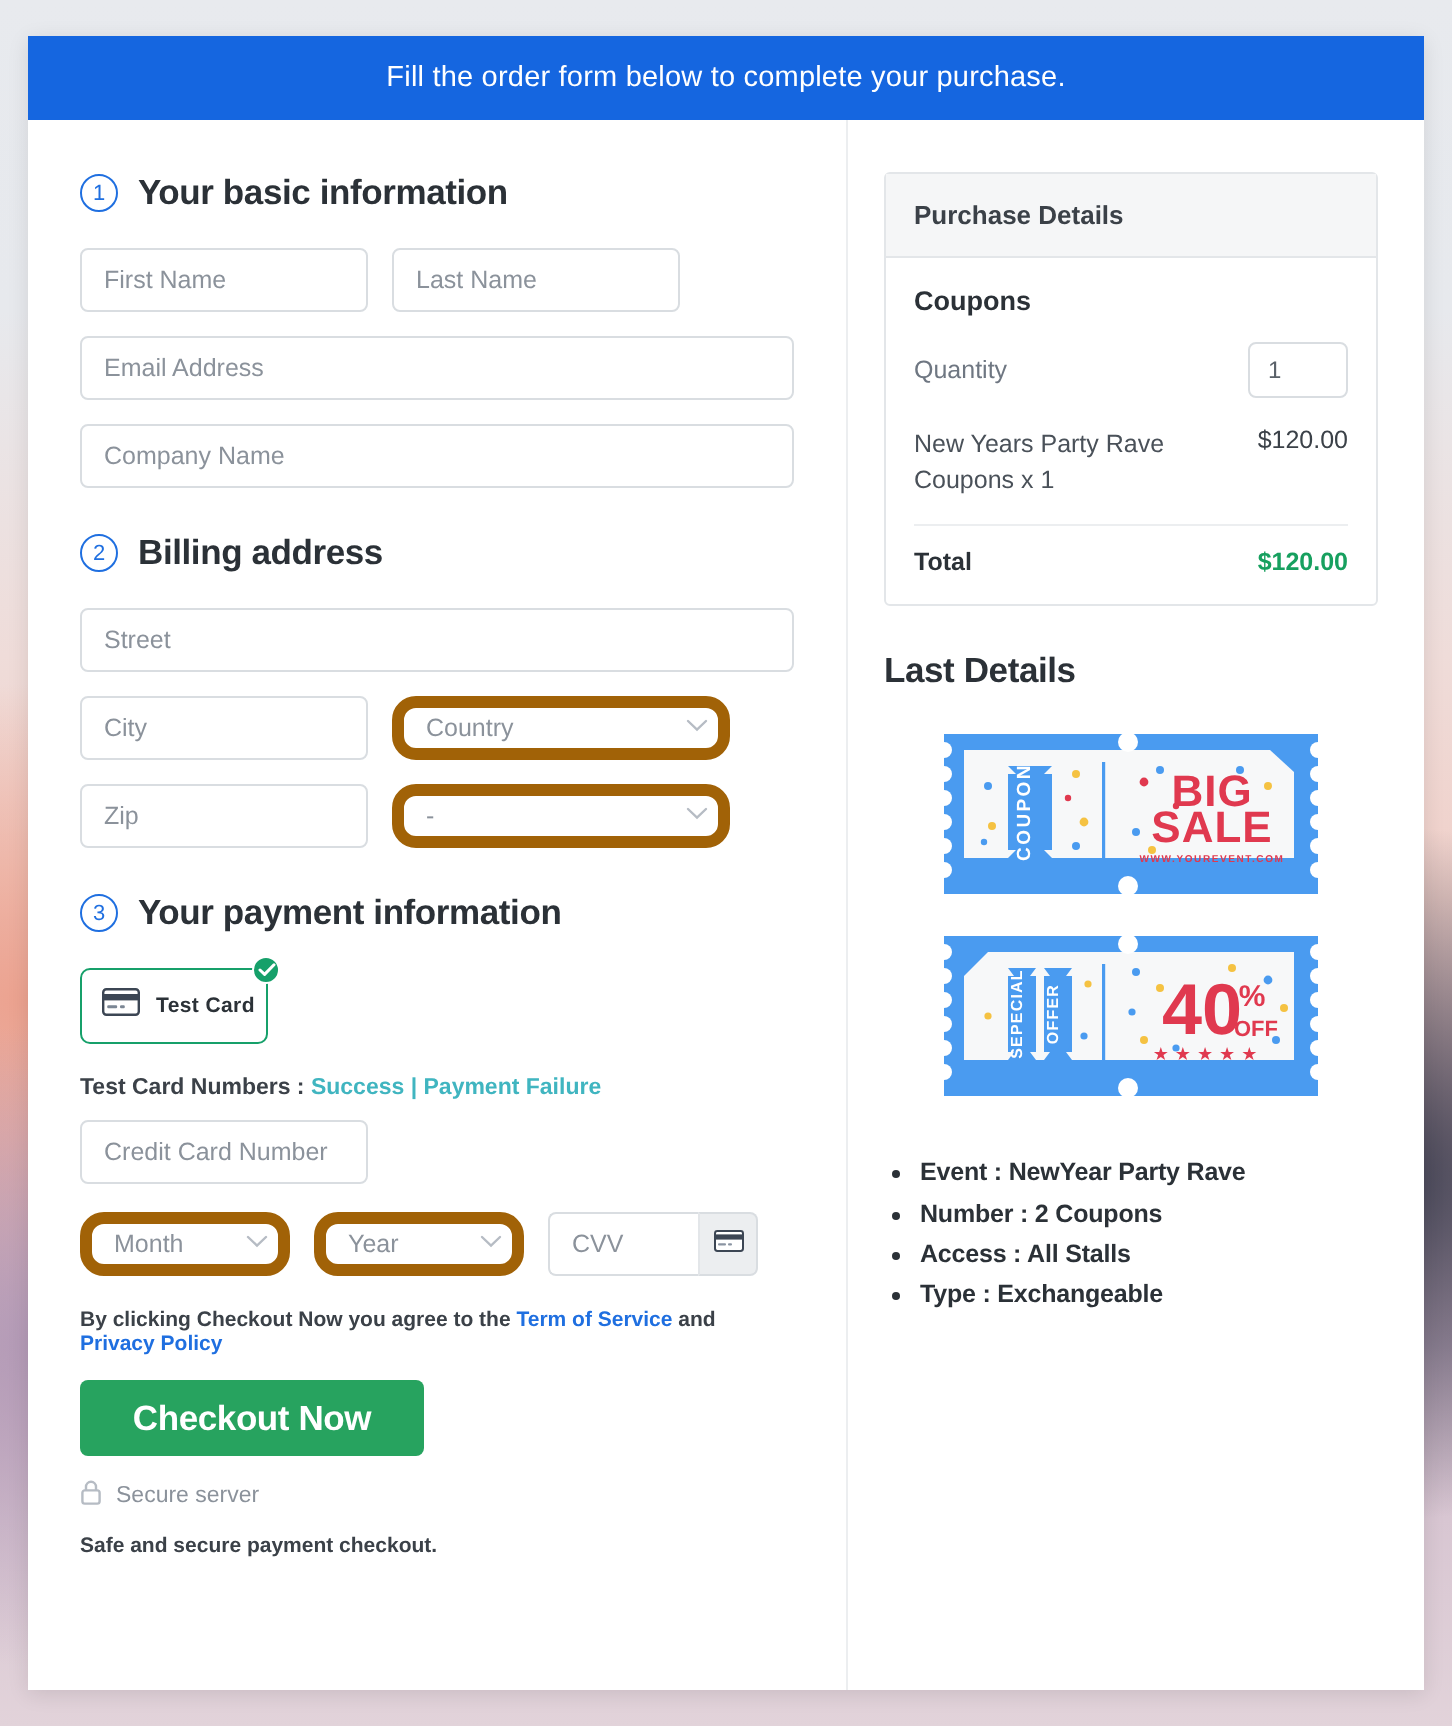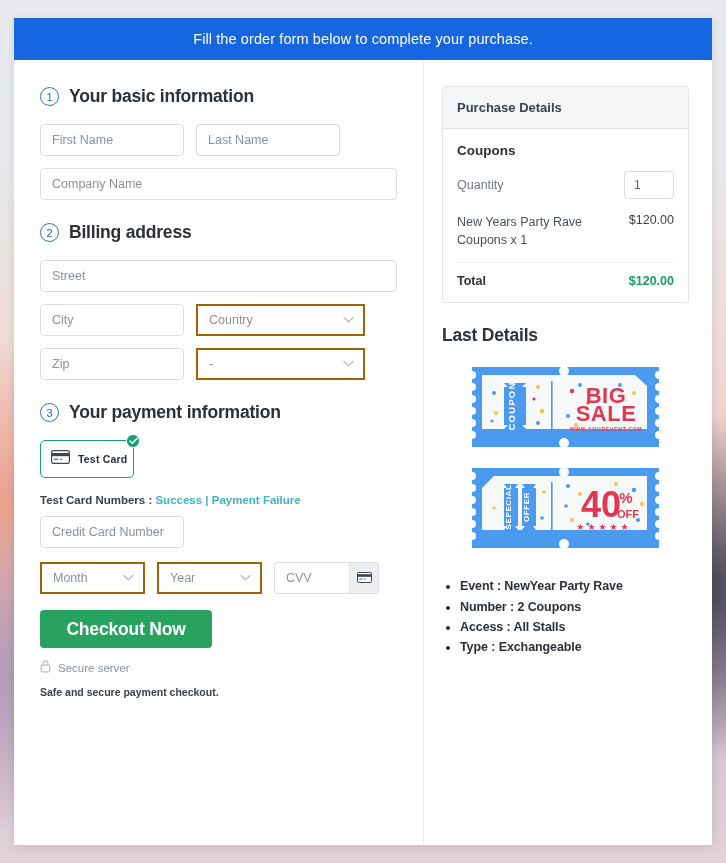--- a/index.html
+++ b/index.html
@@ -125,22 +125,22 @@
   .selwrap { position: relative; }
   .selwrap .chev {
     position: absolute;
     right: 11px; top: 50%;
     transform: translateY(-60%);
     pointer-events: none;
     color: #b6bcc4;
   }
   .sel {
     height: 32px;
-    border: 2px solid #a16207;
-    border-radius: 0;
+    border: 6px solid #a16207;
+    border-radius: 12px;
     background: #fff;
     font-size: 12.5px;
     color: #8b929b;
     padding: 0 26px 0 11px;
     display: flex;
     align-items: center;
     width: 169px;
   }
 
   
@@ -310,20 +310,23 @@
 
       
       <div class="sec-head">
         <div class="sec-num">1</div>
         <div class="sec-title">Your basic information</div>
       </div>
 
       <div class="row">
         <input class="fld half" placeholder="First Name" style="">
         <input class="fld half" placeholder="Last Name" style="">
+      </div>
+      <div class="row">
+        <input class="fld full" placeholder="Email Address" style="">
       </div>
       <div class="row">
         <input class="fld full" placeholder="Company Name" style="">
       </div>
 
       
       <div class="sec-head" style="margin-top:22px;">
         <div class="sec-num">2</div>
         <div class="sec-title">Billing address</div>
       </div>
@@ -418,20 +421,23 @@
                 <rect x="0.5" y="0.5" width="14" height="10" rx="1.2" fill="#fff" stroke="#3c4654" stroke-width="1"></rect>
                 <rect x="0.5" y="2.2" width="14" height="2.6" fill="#3c4654"></rect>
                 <rect x="2" y="6.6" width="4" height="1.2" rx="0.5" fill="#8a94a2"></rect>
                 <rect x="7" y="6.6" width="2" height="1.2" rx="0.5" fill="#8a94a2"></rect>
               </svg>
             </span>
           </div>
         </div>
       </div>
 
+      <div class="terms">
+        <span>By clicking Checkout Now you agree to the </span><a href="#">Term of Service</a><span> and </span><a href="#">Privacy Policy</a>
+      </div>
 
       <button class="checkout">Checkout Now</button>
 
       <div class="secure">
         <span>
           <svg width="11" height="13" viewBox="0 0 11 13">
             <path d="M3 5.2 V3.4 a2.5 2.5 0 0 1 5 0 V5.2" fill="none" stroke="#b6bcc4" stroke-width="1.2"></path>
             <rect x="1.2" y="5.2" width="8.6" height="6.6" rx="1.2" fill="none" stroke="#b6bcc4" stroke-width="1.2"></rect>
           </svg>
         </span>

